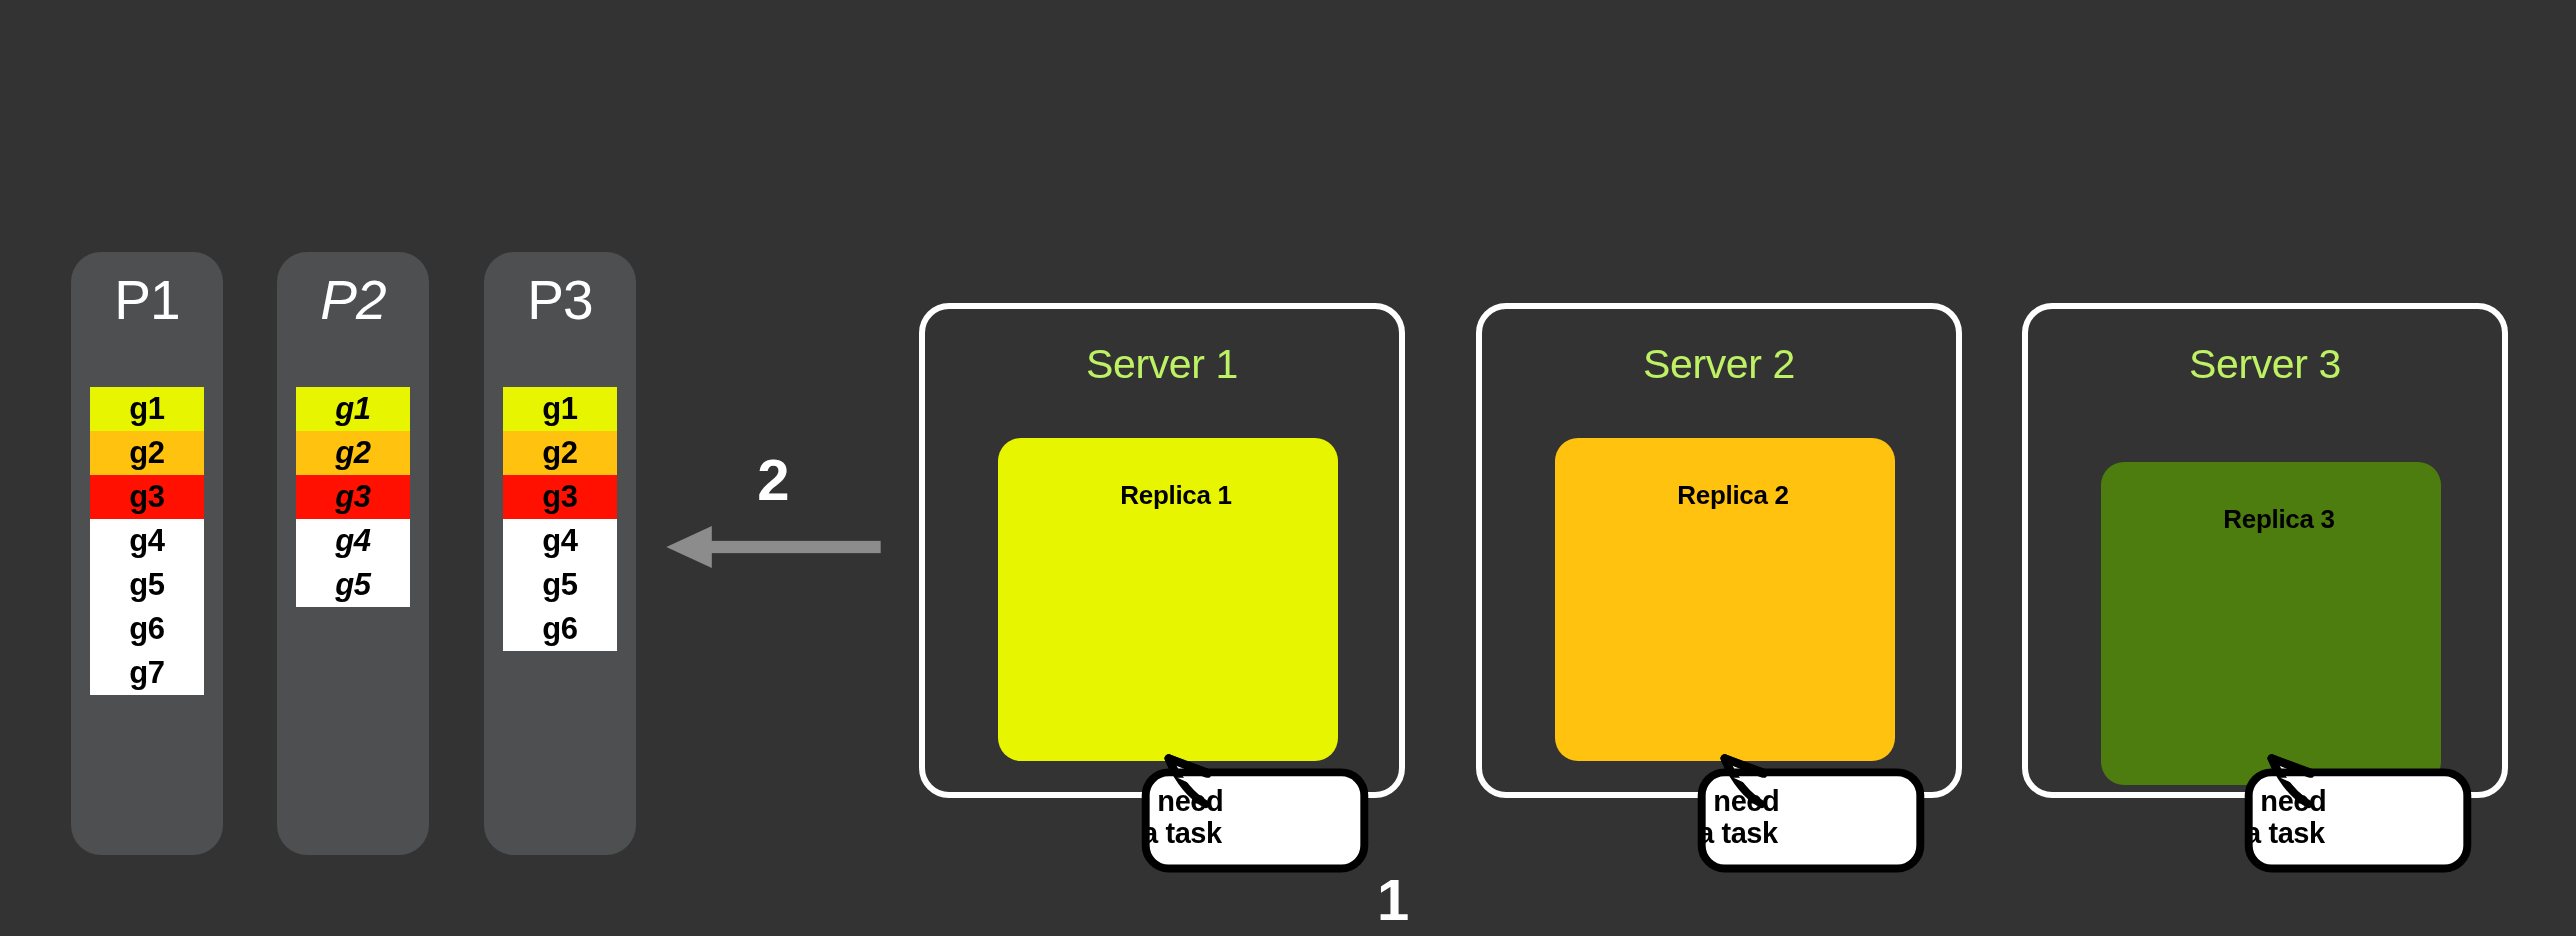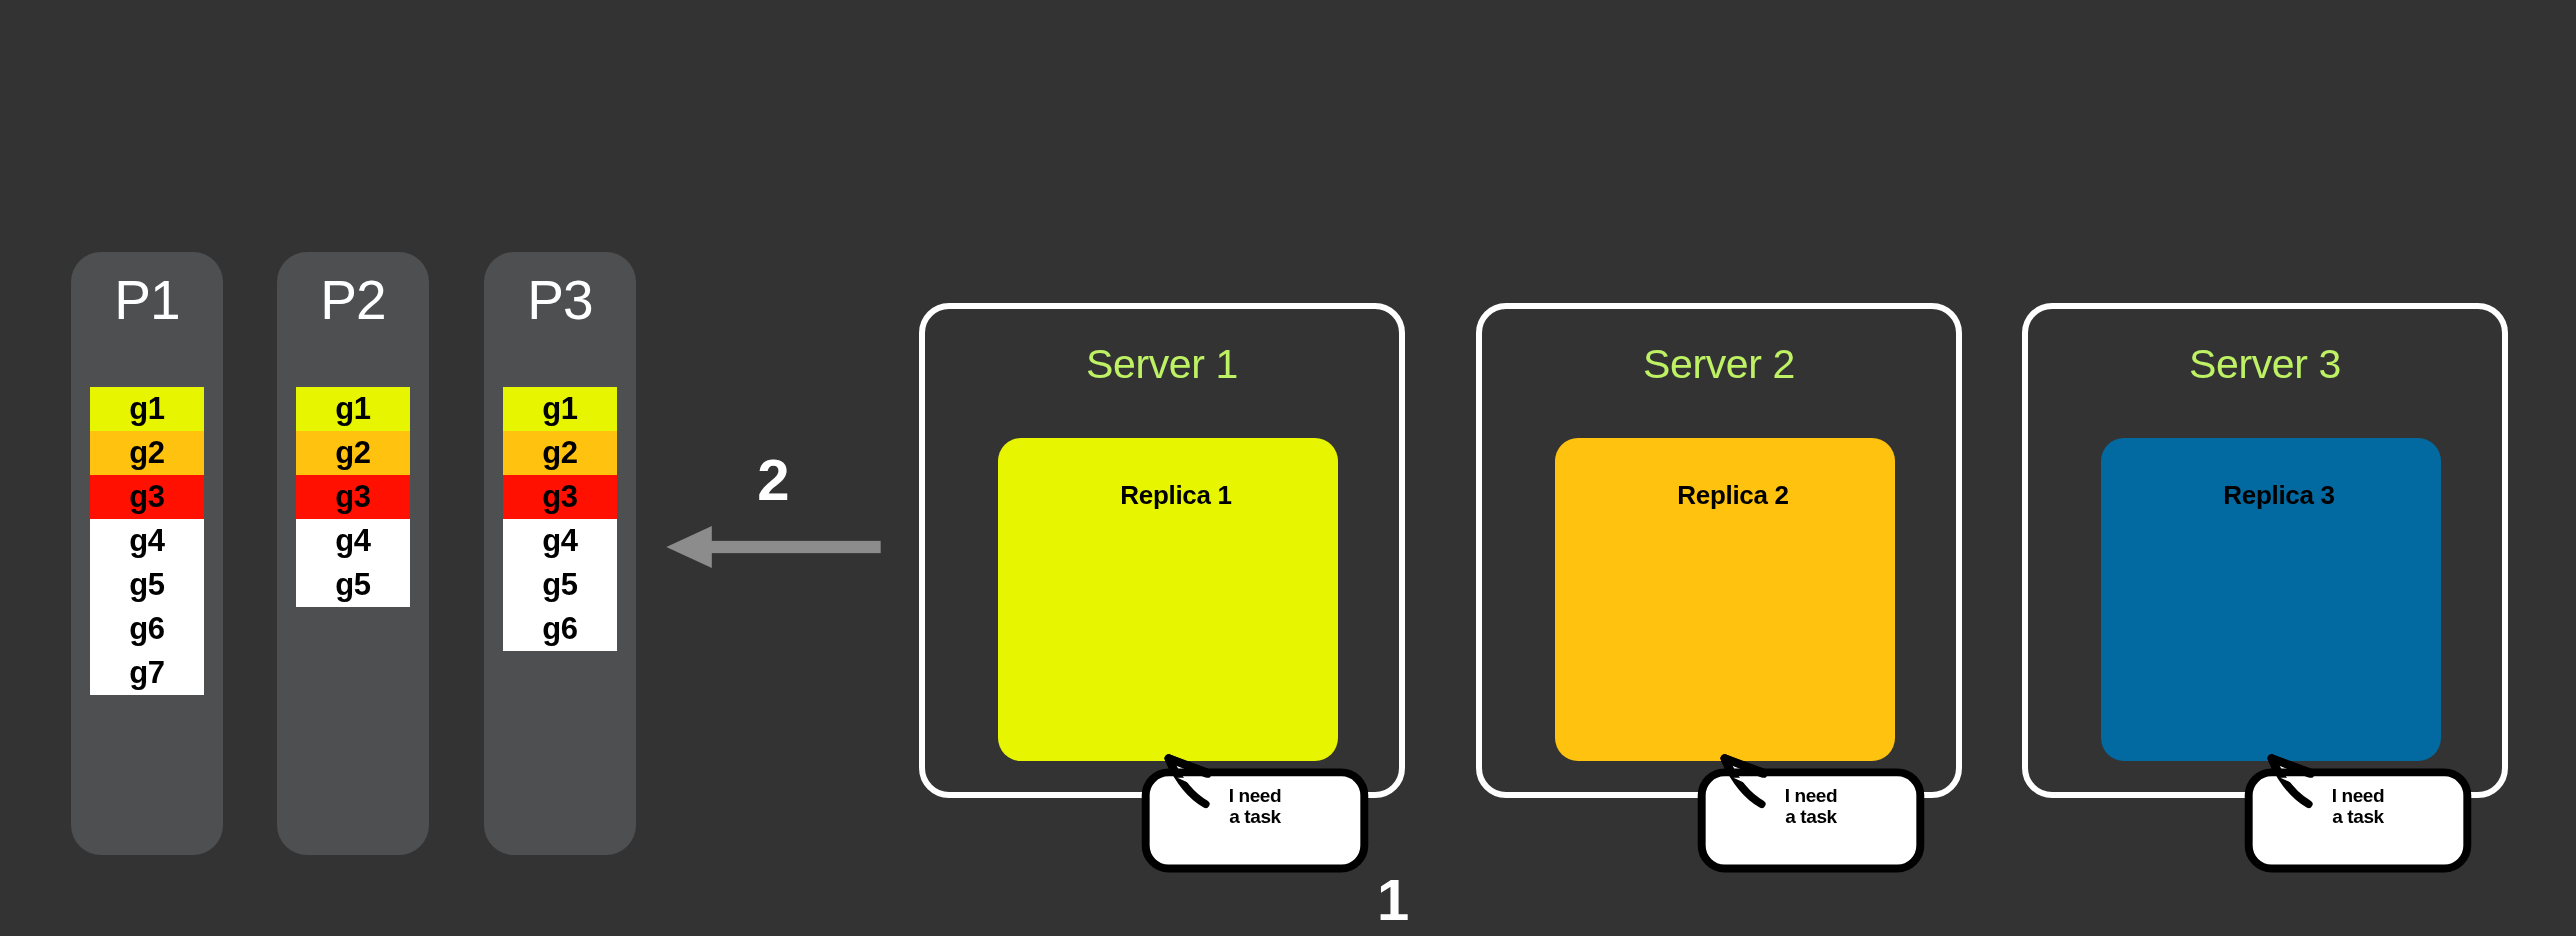--- a/index.html
+++ b/index.html
@@ -147,23 +147,23 @@
     top: 0;
     width: 226px;
     height: 119px;
     overflow: visible;
   }
   .bubble-text {
     position: absolute;
     left: 0;
     top: 32px;
     width: 100%;
-    text-align: center;
+    text-align: left;
     color: #000000;
-    font-size: 19px;
+    font-size: 29px;
     font-weight: 700;
     line-height: 1.12;
     letter-spacing: -0.4px;
     white-space: pre-line;
   }
 </style>
 </head>
 <body>
 
 <div id="canvas">
@@ -174,21 +174,21 @@
         <div class="slot-stack">
           <div class="slot" style="background: rgb(232, 245, 0);">g1</div>
           <div class="slot" style="background: rgb(255, 194, 14);">g2</div>
           <div class="slot" style="background: rgb(255, 16, 0);">g3</div>
           <div class="slot" style="background: rgb(255, 255, 255);">g4</div>
           <div class="slot" style="background: rgb(255, 255, 255);">g5</div>
           <div class="slot" style="background: rgb(255, 255, 255);">g6</div>
           <div class="slot" style="background: rgb(255, 255, 255);">g7</div>
         </div>
       </div>
-      <div class="partition" style="left: 277px;">
+      <div class="partition" style="left: 277px; font-style: italic;">
         <div class="partition-title">P2</div>
         <div class="slot-stack">
           <div class="slot" style="background: rgb(232, 245, 0);">g1</div>
           <div class="slot" style="background: rgb(255, 194, 14);">g2</div>
           <div class="slot" style="background: rgb(255, 16, 0);">g3</div>
           <div class="slot" style="background: rgb(255, 255, 255);">g4</div>
           <div class="slot" style="background: rgb(255, 255, 255);">g5</div>
         </div>
       </div>
       <div class="partition" style="left: 484px;">
@@ -222,21 +222,21 @@
         </div>
       </div>
       <div class="server" style="left: 1476px;">
         <div class="server-title">Server 2</div>
         <div class="replica" style="background: rgb(255, 194, 14);">
           <div class="replica-label">Replica 2</div>
         </div>
       </div>
       <div class="server" style="left: 2022px;">
         <div class="server-title">Server 3</div>
-        <div class="replica" style="background: #0369a1;">
+        <div class="replica" style="background: #4d7c0f; margin-top: 24px;">
           <div class="replica-label">Replica 3</div>
         </div>
       </div>
     </div>
 
 <div class="bubble" style="left: 1142px; top: 753px;">
       <svg viewBox="0 0 256 135">
         <path d="M30 6 C40 34 58 52 74 60 L74 22 Z" fill="#ffffff" stroke="#000000" stroke-width="9" stroke-linejoin="round"></path>
         <rect x="4" y="22" width="248" height="109" rx="26" ry="26" fill="#ffffff" stroke="#000000" stroke-width="9"></rect>
         <path d="M30 6 C42 33 58 50 72 58" fill="none" stroke="#000000" stroke-width="9" stroke-linecap="round"></path>

